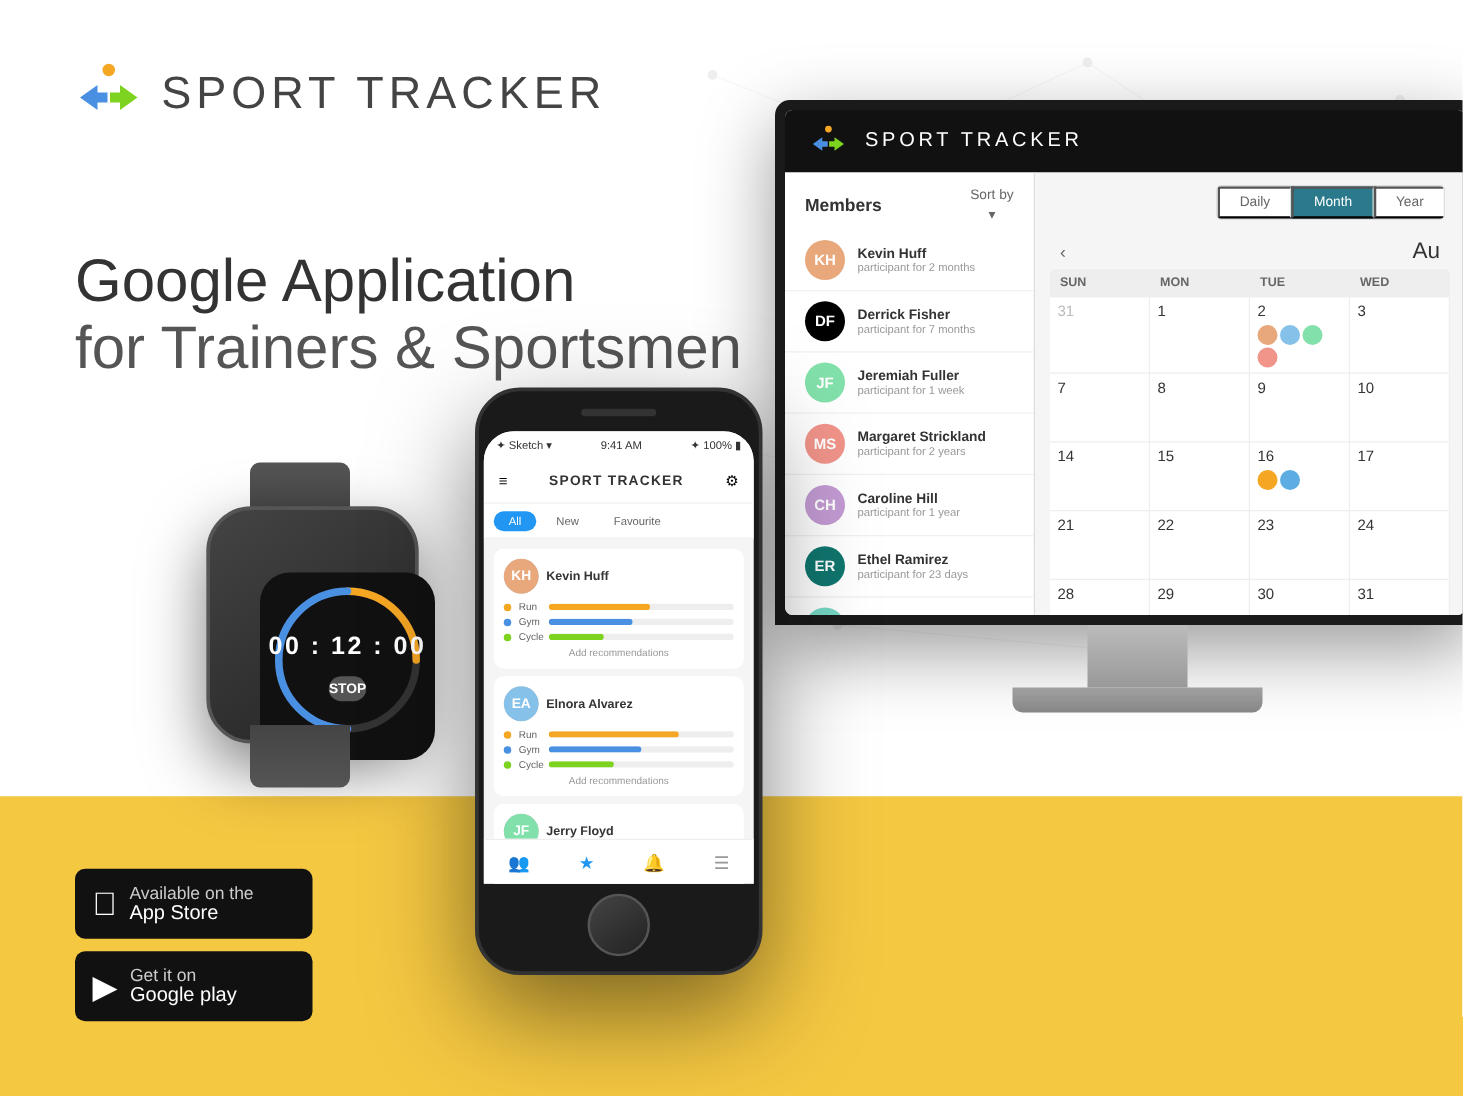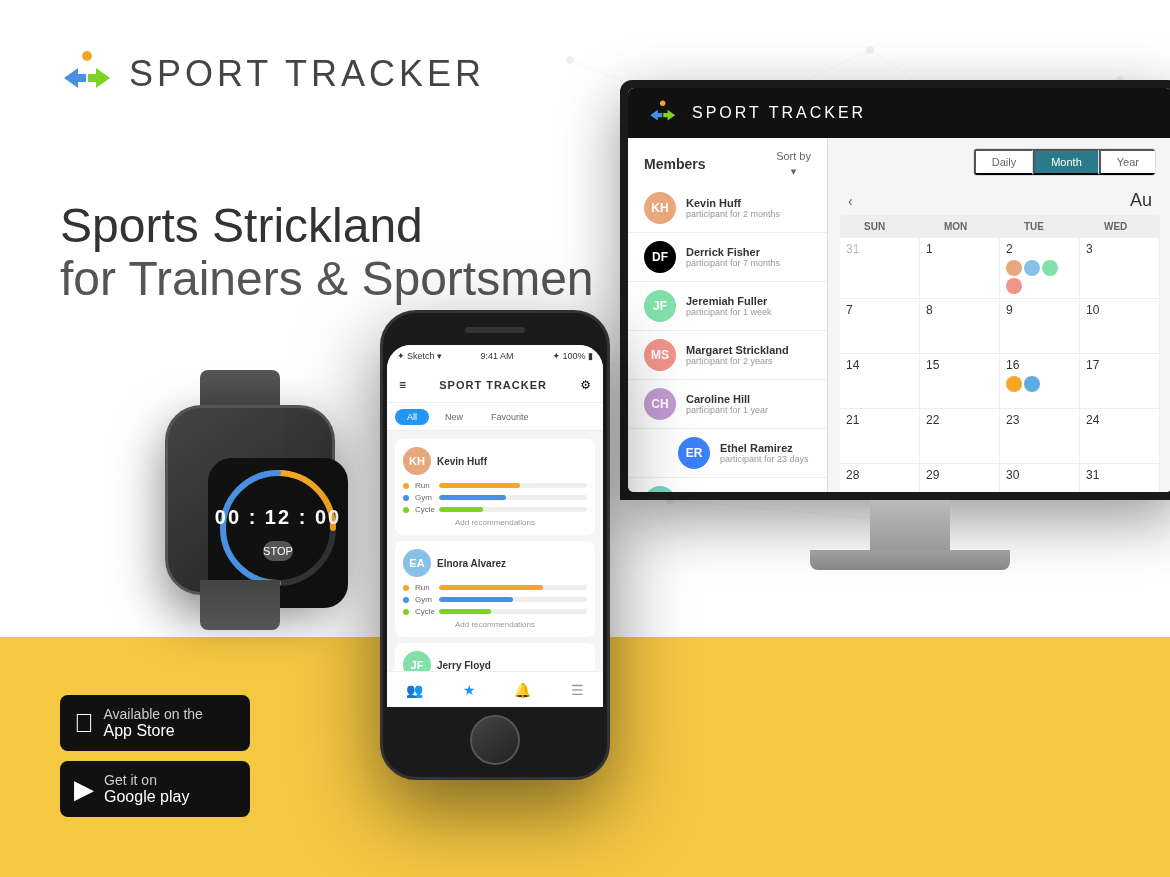--- a/index.html
+++ b/index.html
@@ -197,20 +197,21 @@
 
     .watch-stop-btn {
       background: #555;
       color: white;
       border: none;
       border-radius: 12px;
       padding: 4px 0;
       font-size: 11px;
       cursor: pointer;
       margin-top: 4px;
+      font-weight: bold;
     }
 
     .watch-button {
       position: absolute;
       width: 8px;
       height: 30px;
       background: #555;
       border-radius: 4px;
       right: 18px;
       top: 70px;
@@ -622,21 +623,20 @@
       grid-template-columns: repeat(4, 1fr);
       background: #eee;
     }
 
     .screen-cal-day-header {
       padding: 6px 8px;
       font-size: 10px;
       font-weight: 600;
       color: #666;
       text-align: left;
-      margin-left: 16px;
     }
 
     .screen-cal-body {
       display: grid;
       grid-template-columns: repeat(4, 1fr);
     }
 
     .screen-cal-cell {
       min-height: 55px;
       padding: 4px 6px;
@@ -731,21 +731,21 @@
       <circle cx="27" cy="6" r="5" fill="#f5a623"></circle>
 
       <path d="M4 28 L18 18 L18 24 L26 24 L26 32 L18 32 L18 38 Z" fill="#4a90e2"></path>
 
       <path d="M50 28 L36 18 L36 24 L28 24 L28 32 L36 32 L36 38 Z" fill="#7ed321"></path>
     </svg>
     <span class="logo-text">SPORT TRACKER</span>
   </div>
 
   <div class="headline">
-    <h1>Sports Strickland</h1>
+    <h1>Google Application</h1>
     <h2>for Trainers &amp; Sportsmen</h2>
   </div>
 
   <div class="badges">
     <div class="badge">
       <span class="badge-icon"></span>
       <div class="badge-text">
         <span class="small">Available on the</span>
         <span class="large">App Store</span>
       </div>
@@ -956,21 +956,21 @@
                 </div>
               </div>
               <div class="screen-member-item">
                 <div class="screen-member-avatar" style="background:#c39bd3;">CH</div>
                 <div class="screen-member-info">
                   <div class="screen-member-name">Caroline Hill</div>
                   <div class="screen-member-duration">participant for 1 year</div>
                 </div>
               </div>
               <div class="screen-member-item">
-                <div class="screen-member-avatar" style="background:#3b82f6;margin-left:34px;">ER</div>
+                <div class="screen-member-avatar" style="background:#0f766e;">ER</div>
                 <div class="screen-member-info">
                   <div class="screen-member-name">Ethel Ramirez</div>
                   <div class="screen-member-duration">participant for 23 days</div>
                 </div>
               </div>
               <div class="screen-member-item">
                 <div class="screen-member-avatar" style="background:#76d7c4;">MH</div>
                 <div class="screen-member-info">
                   <div class="screen-member-name">Mae Henderson</div>
                   <div class="screen-member-duration">participant for 8 months</div>

